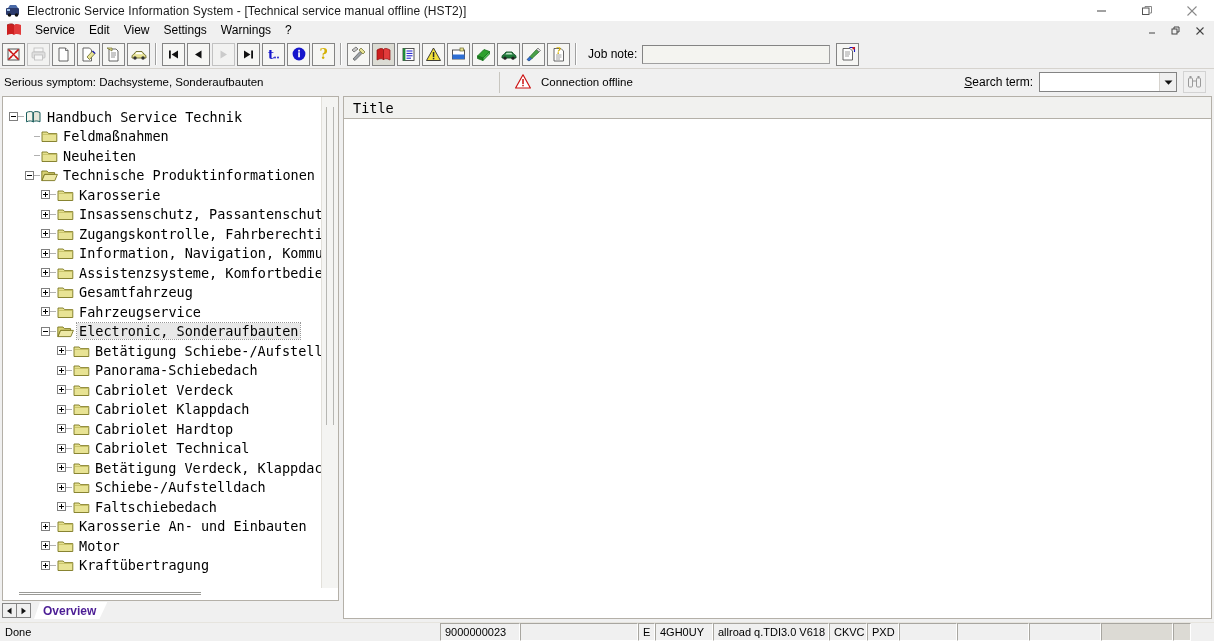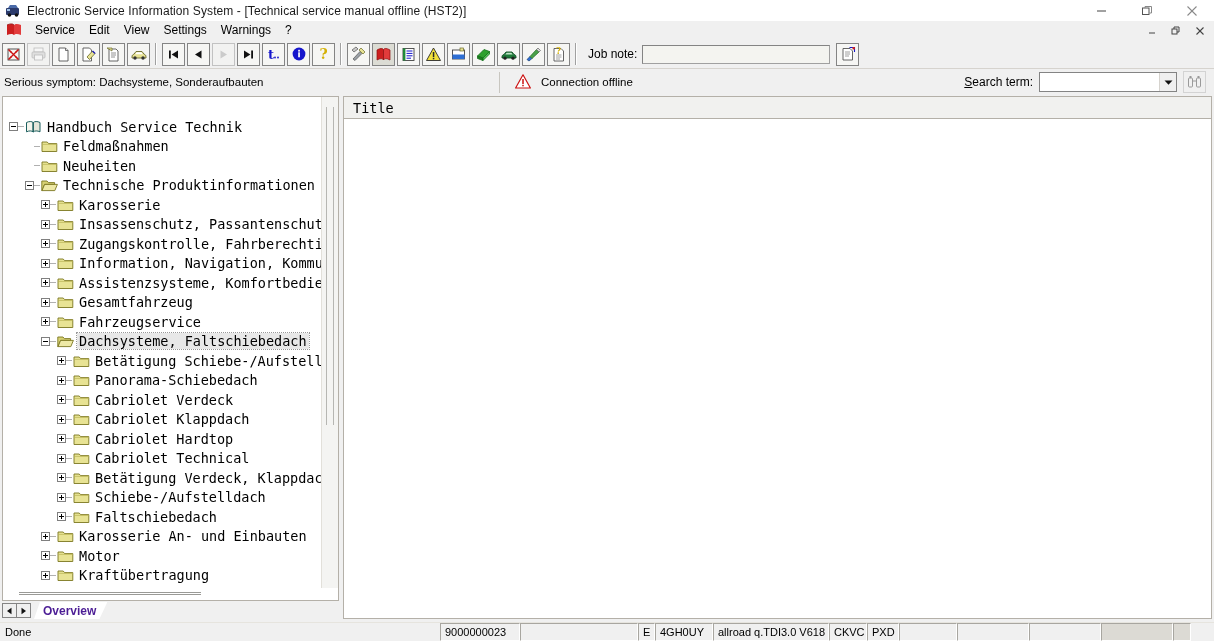--- a/index.html
+++ b/index.html
@@ -143,21 +143,21 @@
     background: #ffffff;
     border: 1px solid #b4b0a8;
     display: flex; flex-direction: column;
   }
   .tree-scroll-host { position: relative; flex: 1; overflow: hidden; }
   .tree {
     position: absolute; left: 0; top: 0; right: 17px; bottom: 12px;
     overflow: hidden;
     font-family: "DejaVu Sans Mono", "Liberation Mono", monospace;
     font-size: 13.5px;
-    padding-top: 20px;
+    padding-top: 10px;
     background: #fff;
   }
   .trow { height: 19.5px; display: flex; align-items: center; white-space: nowrap; position: relative; }
   .tind { flex: none; display: flex; align-items: center; height: 19.5px; }
   .tog {
     width: 9px; height: 9px; border: 1px solid #7f7f7f; background: #fff;
     display:flex; align-items:center; justify-content:center; flex:none;
     font-family: "DejaVu Sans Mono", monospace; font-size: 9px; line-height: 7px; color:#000;
     position: relative;
   }
@@ -651,21 +651,21 @@
             <span class="tlabel">Fahrzeugservice</span>
           </div>
           <div class="trow sel">
             <span class="tind" style="width: 38px;"></span>
             <span class="tog"></span>
             <span class="dash"></span>
             <span class="ficon"><svg width="17" height="14" viewBox="0 0 17 14">
                 <path d="M0.8 3 H6 L7.4 4.6 H13.6 V6.4 H3.6 L1 12.6 H0.8 Z" fill="#d8d274" stroke="#7c7720" stroke-width="0.9"></path>
                 <path d="M3.6 6.4 H16.4 L13.8 12.6 H1 Z" fill="#eee9a6" stroke="#7c7720" stroke-width="0.9"></path>
               </svg></span>
-            <span class="tlabel">Dachsysteme, Faltschiebedach</span>
+            <span class="tlabel">Electronic, Sonderaufbauten</span>
           </div>
           <div class="trow">
             <span class="tind" style="width: 54px;"></span>
             <span class="tog plus"></span>
             <span class="dash"></span>
             <span class="ficon"><svg width="17" height="14" viewBox="0 0 17 14">
                 <path d="M1 3 H6.2 L7.6 4.6 H15.8 V12.5 H1 Z" fill="#e8e394" stroke="#7c7720" stroke-width="0.9"></path>
                 <path d="M1 5.4 H15.8" stroke="#b9b355" stroke-width="0.7"></path>
               </svg></span>
             <span class="tlabel">Betätigung Schiebe-/Aufstelldach</span>

